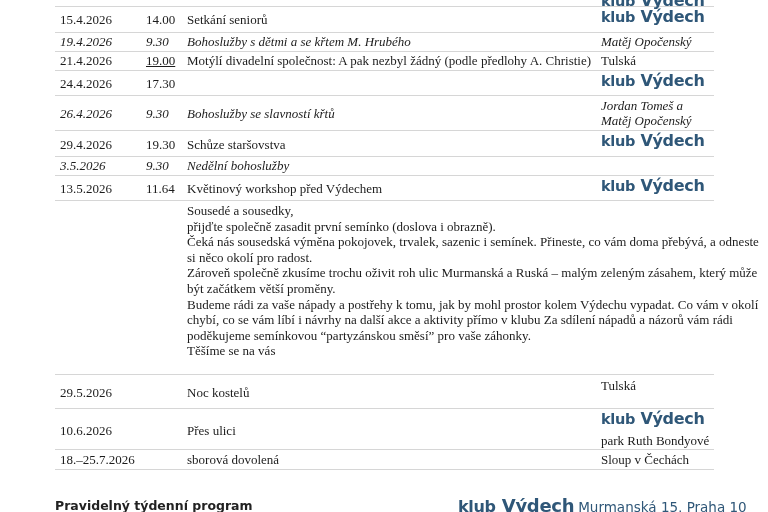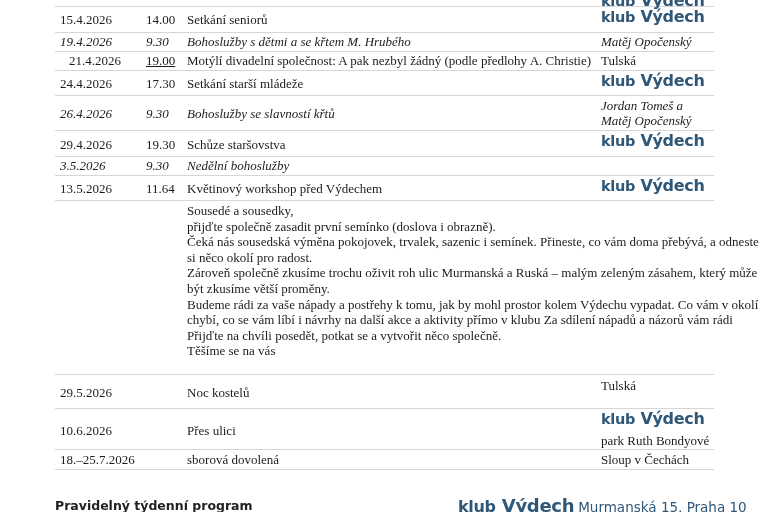--- a/index.html
+++ b/index.html
@@ -57,30 +57,29 @@
   </div>
 
   <div class="row" style="top:33px; height:18px;">
     <span class="cell date italic" style="top:1px;">19.4.2026</span>
     <span class="cell time italic" style="top:1px;">9.30</span>
     <span class="cell title italic" style="top:1px;">Bohoslužby s dětmi a se křtem M. Hrubého</span>
     <span class="cell place italic" style="top:1px;">Matěj Opočenský</span>
   </div>
 
   <div class="row" style="top:52px; height:18px;">
-    <span class="cell date" style="top:1px;margin-left:9px;">21.4.2026</span>
+    <span class="cell date" style="top:1px;">21.4.2026</span>
     <span class="cell time" style="top:1px;text-decoration:underline;">19.00</span>
     <span class="cell title" style="top:1px;">Motýlí divadelní společnost: A pak nezbyl žádný (podle předlohy A. Christie)</span>
     <span class="cell place" style="top:1px;">Tulská</span>
   </div>
 
   <div class="row" style="top:71px; height:24px;">
     <span class="cell date" style="top:5px;">24.4.2026</span>
     <span class="cell time" style="top:5px;">17.30</span>
-    <span class="cell title" style="top:5px;">Setkání starší mládeže</span>
     <span class="cell place logo" style="top:2px;"><span class="k">klub</span> <span>Výdech</span></span>
   </div>
 
   <div class="row" style="top:96px; height:34px;">
     <span class="cell date italic" style="top:10px;">26.4.2026</span>
     <span class="cell time italic" style="top:10px;">9.30</span>
     <span class="cell title italic" style="top:10px;">Bohoslužby se slavností křtů</span>
     <span class="cell place italic" style="top:2px;">Jordan Tomeš a</span>
     <span class="cell place italic" style="top:17px;">Matěj Opočenský</span>
   </div>
@@ -105,24 +104,24 @@
     <span class="cell place logo" style="top:2px;"><span class="k">klub</span> <span>Výdech</span></span>
   </div>
 
   <div class="row" style="top:201px; height:173px;">
     <div class="desc" style="top:2px;">
       <div>Sousedé a sousedky,</div>
       <div>přijďte společně zasadit první semínko (doslova i obrazně).</div>
       <div>Čeká nás sousedská výměna pokojovek, trvalek, sazenic i semínek. Přineste, co vám doma přebývá, a odneste</div>
       <div>si něco okolí pro radost.</div>
       <div>Zároveň společně zkusíme trochu oživit roh ulic Murmanská a Ruská – malým zeleným zásahem, který může</div>
-      <div>být zkusíme větší proměny.</div>
+      <div>být začátkem větší proměny.</div>
       <div>Budeme rádi za vaše nápady a postřehy k tomu, jak by mohl prostor kolem Výdechu vypadat. Co vám v okolí</div>
       <div>chybí, co se vám líbí i návrhy na další akce a aktivity přímo v klubu  Za sdílení nápadů a názorů vám rádi</div>
-      <div>Přijďte na chvíli posedět, potkat se a vytvořit něco společně.</div>
+      <div>poděkujeme semínkovou “partyzánskou směsí” pro vaše záhonky.</div>
       <div>Těšíme se na vás</div>
     </div>
   </div>
 
   <div class="row" style="top:375px; height:33px;">
     <span class="cell date" style="top:10px;text-align:right;">29.5.2026</span>
     <span class="cell title" style="top:10px;">Noc kostelů</span>
     <span class="cell place" style="top:3px;">Tulská</span>
   </div>
 

